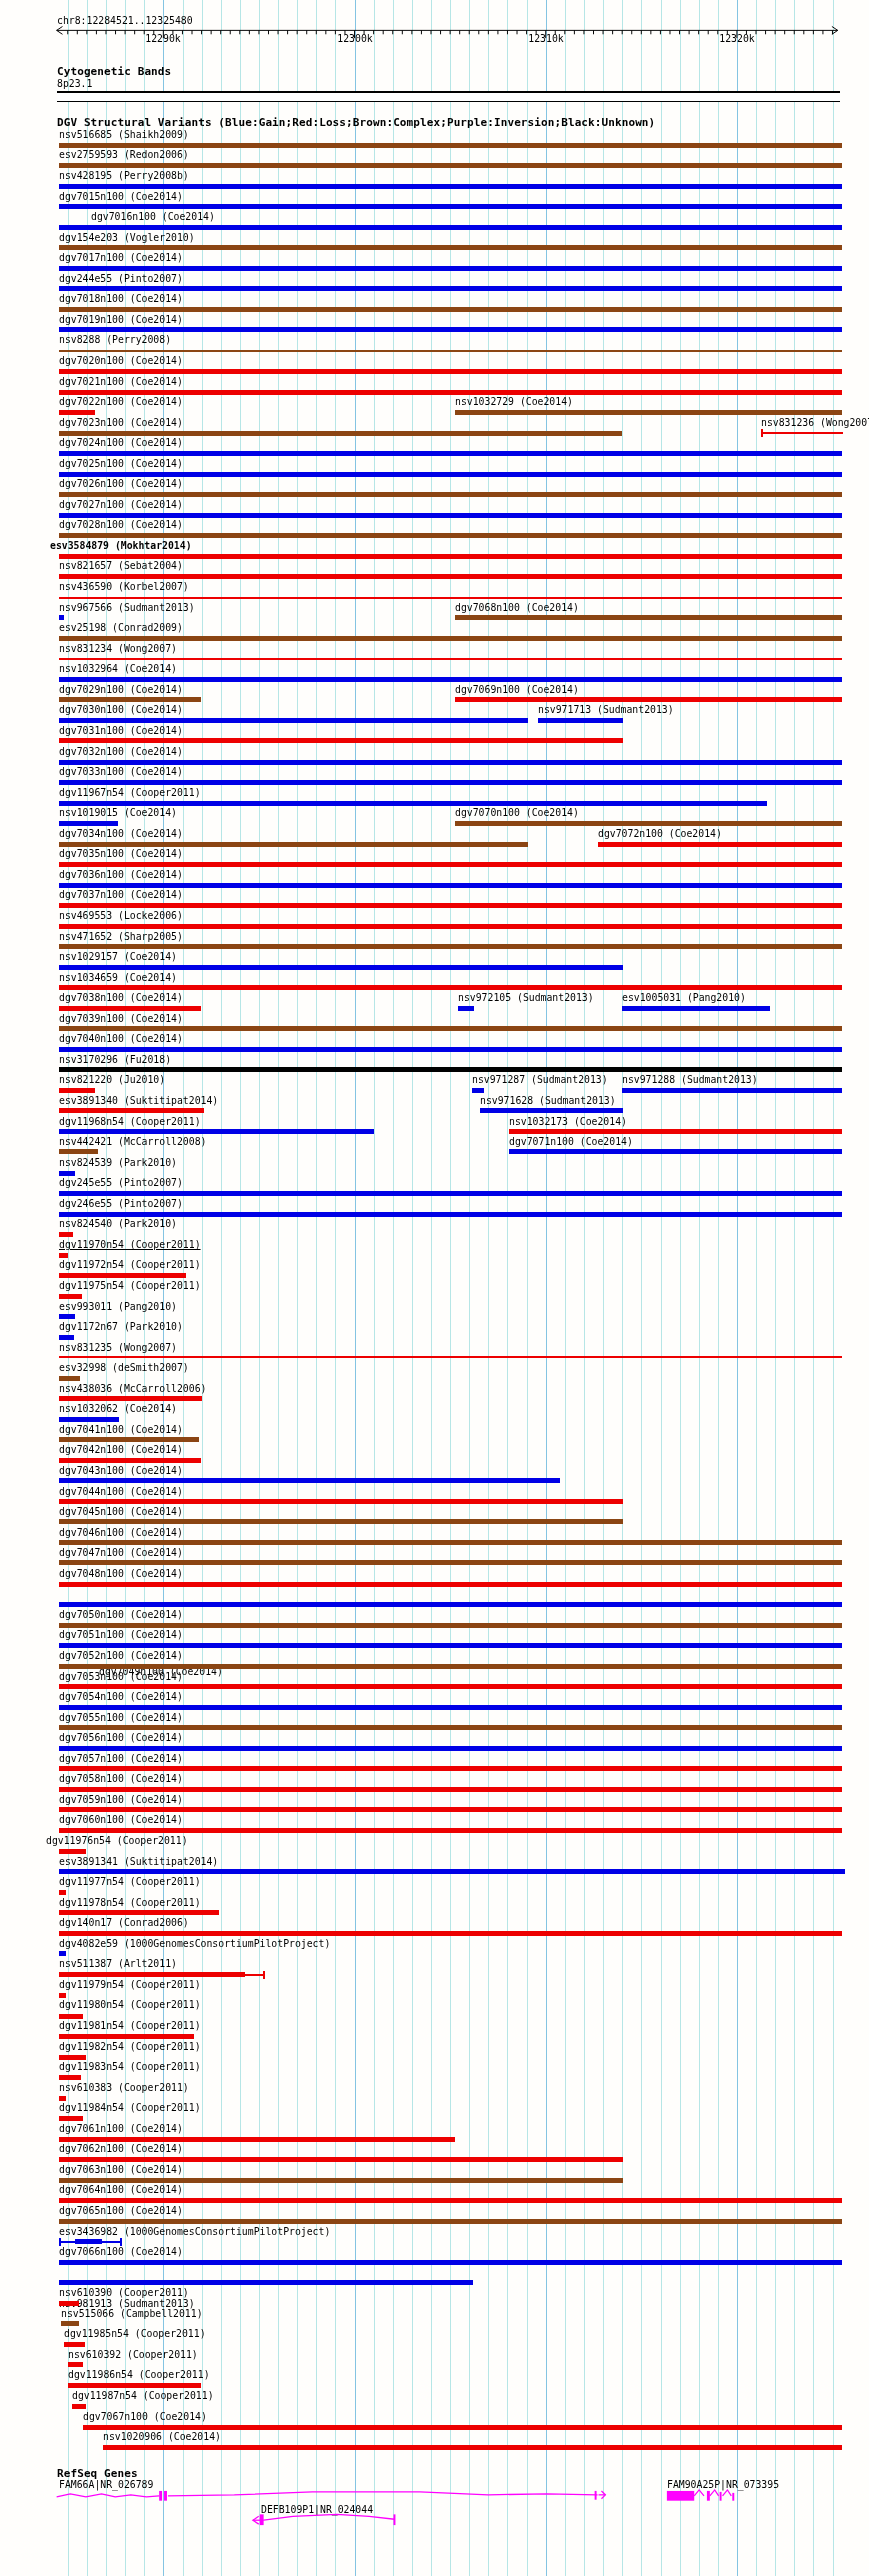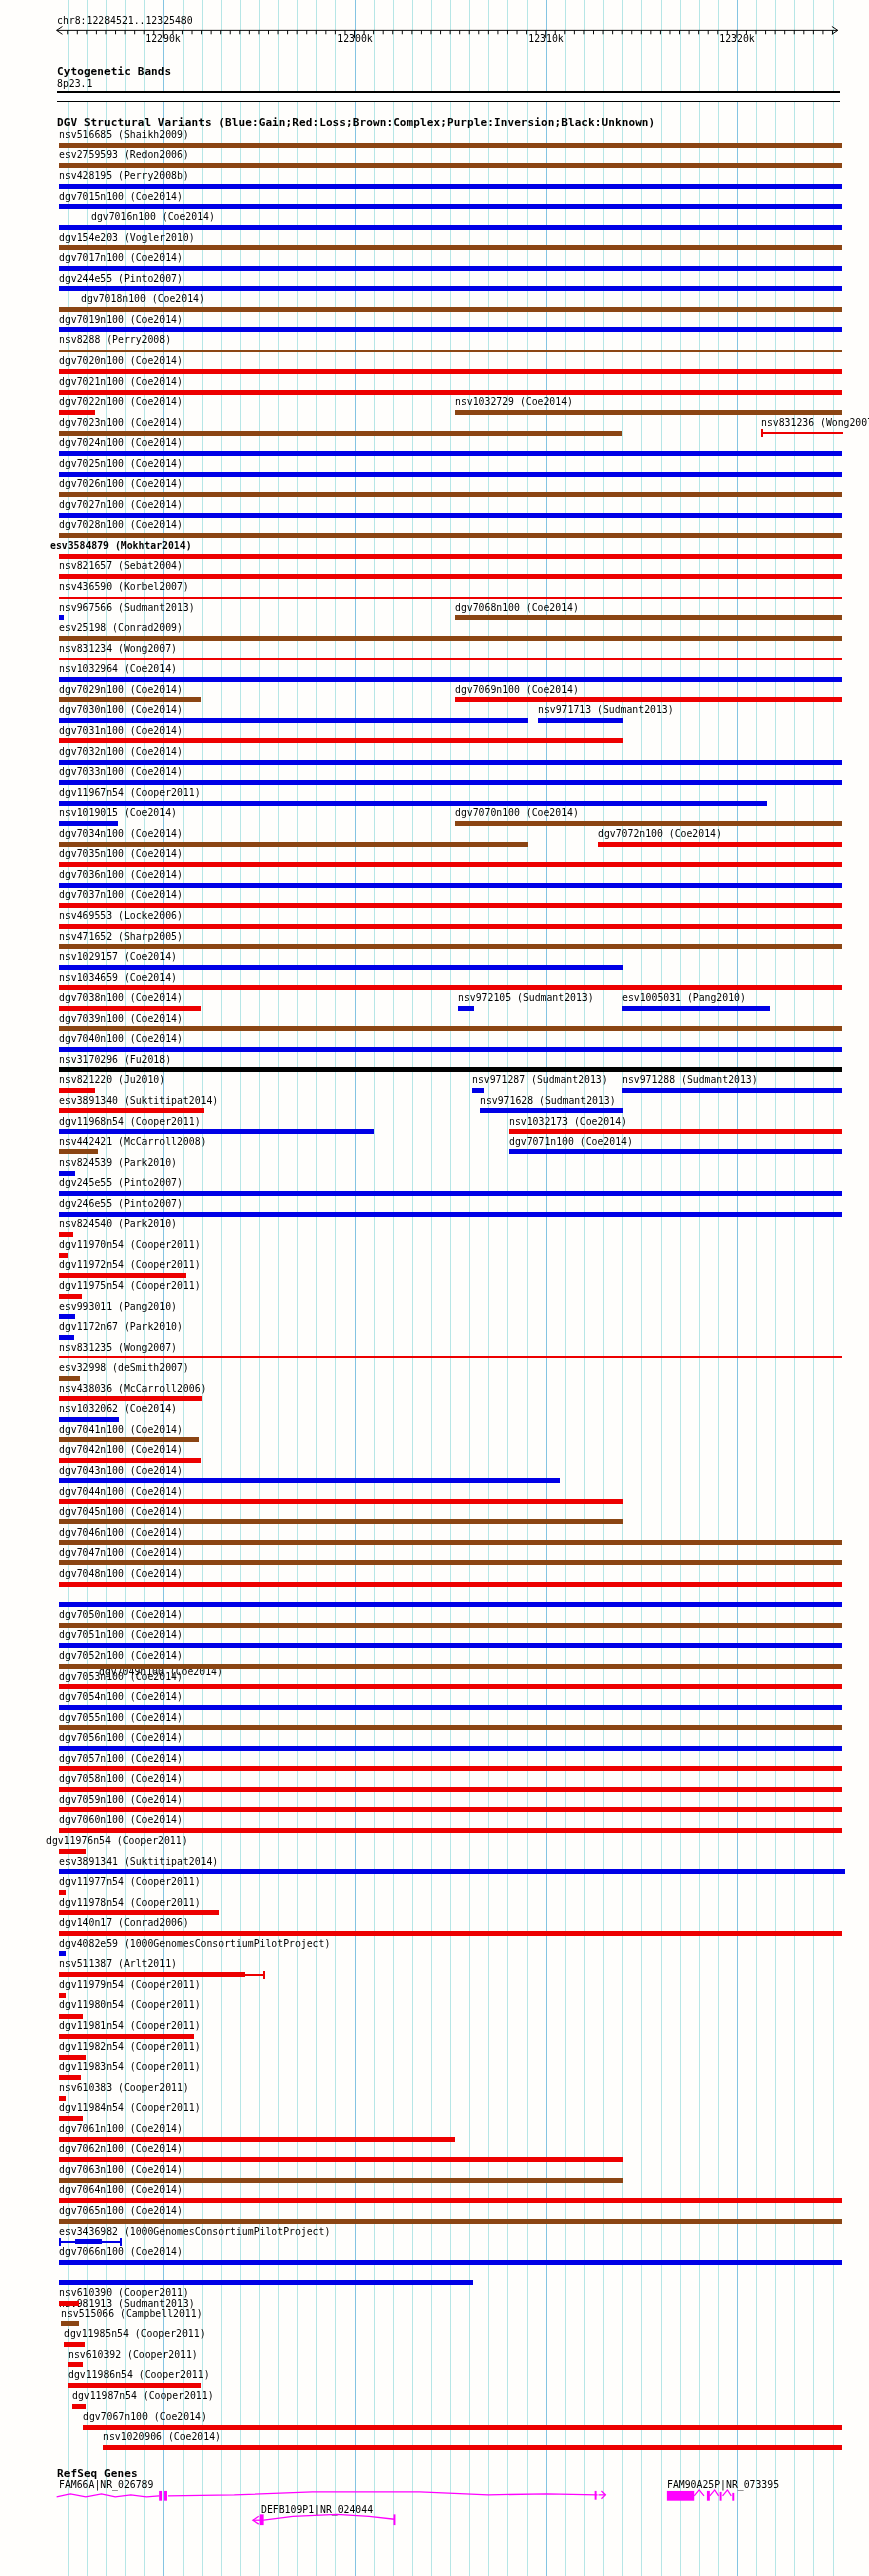--- a/index.html
+++ b/index.html
@@ -190,21 +190,21 @@
       </div>
       <div>
         <div class="t" style="left: 59px; top: 253px;">dgv7017n100 (Coe2014)</div>
         <div class="bar" style="left: 59px; top: 266px; width: 783px; height: 4.9px; background: rgb(0, 0, 230);"></div>
       </div>
       <div>
         <div class="t" style="left: 59px; top: 274px;">dgv244e55 (Pinto2007)</div>
         <div class="bar" style="left: 59px; top: 286px; width: 783px; height: 4.9px; background: rgb(0, 0, 230);"></div>
       </div>
       <div>
-        <div class="t" style="left: 59px; top: 294px; margin-left: 22px;">dgv7018n100 (Coe2014)</div>
+        <div class="t" style="left: 59px; top: 294px;">dgv7018n100 (Coe2014)</div>
         <div class="bar" style="left: 59px; top: 307px; width: 783px; height: 4.9px; background: rgb(139, 69, 19);"></div>
       </div>
       <div>
         <div class="t" style="left: 59px; top: 315px;">dgv7019n100 (Coe2014)</div>
         <div class="bar" style="left: 59px; top: 327px; width: 783px; height: 4.9px; background: rgb(0, 0, 230);"></div>
       </div>
       <div>
         <div class="t" style="left: 59px; top: 335px;">nsv8288 (Perry2008)</div>
         <div class="bar" style="left: 59px; top: 350px; width: 783px; height: 2px; background: rgb(139, 69, 19);"></div>
       </div>
@@ -403,21 +403,21 @@
       </div>
       <div>
         <div class="t" style="left: 59px; top: 1199px;">dgv246e55 (Pinto2007)</div>
         <div class="bar" style="left: 59px; top: 1212px; width: 783px; height: 4.9px; background: rgb(0, 0, 230);"></div>
       </div>
       <div>
         <div class="t" style="left: 59px; top: 1219px;">nsv824540 (Park2010)</div>
         <div class="bar" style="left: 59px; top: 1232px; width: 13.7px; height: 4.9px; background: rgb(237, 0, 0);"></div>
       </div>
       <div>
-        <div class="t" style="left: 59px; top: 1240px;">dgv11970n54 (Cooper2011)</div>
+        <div class="t" style="left: 59px; top: 1240px; text-decoration: underline;">dgv11970n54 (Cooper2011)</div>
         <div class="bar" style="left: 59px; top: 1253px; width: 8.8px; height: 4.9px; background: rgb(237, 0, 0);"></div>
       </div>
       <div>
         <div class="t" style="left: 59px; top: 1260px;">dgv11972n54 (Cooper2011)</div>
         <div class="bar" style="left: 59px; top: 1273px; width: 127px; height: 4.9px; background: rgb(237, 0, 0);"></div>
       </div>
       <div>
         <div class="t" style="left: 59px; top: 1281px;">dgv11975n54 (Cooper2011)</div>
         <div class="bar" style="left: 59px; top: 1294px; width: 23.4px; height: 4.9px; background: rgb(237, 0, 0);"></div>
       </div>

